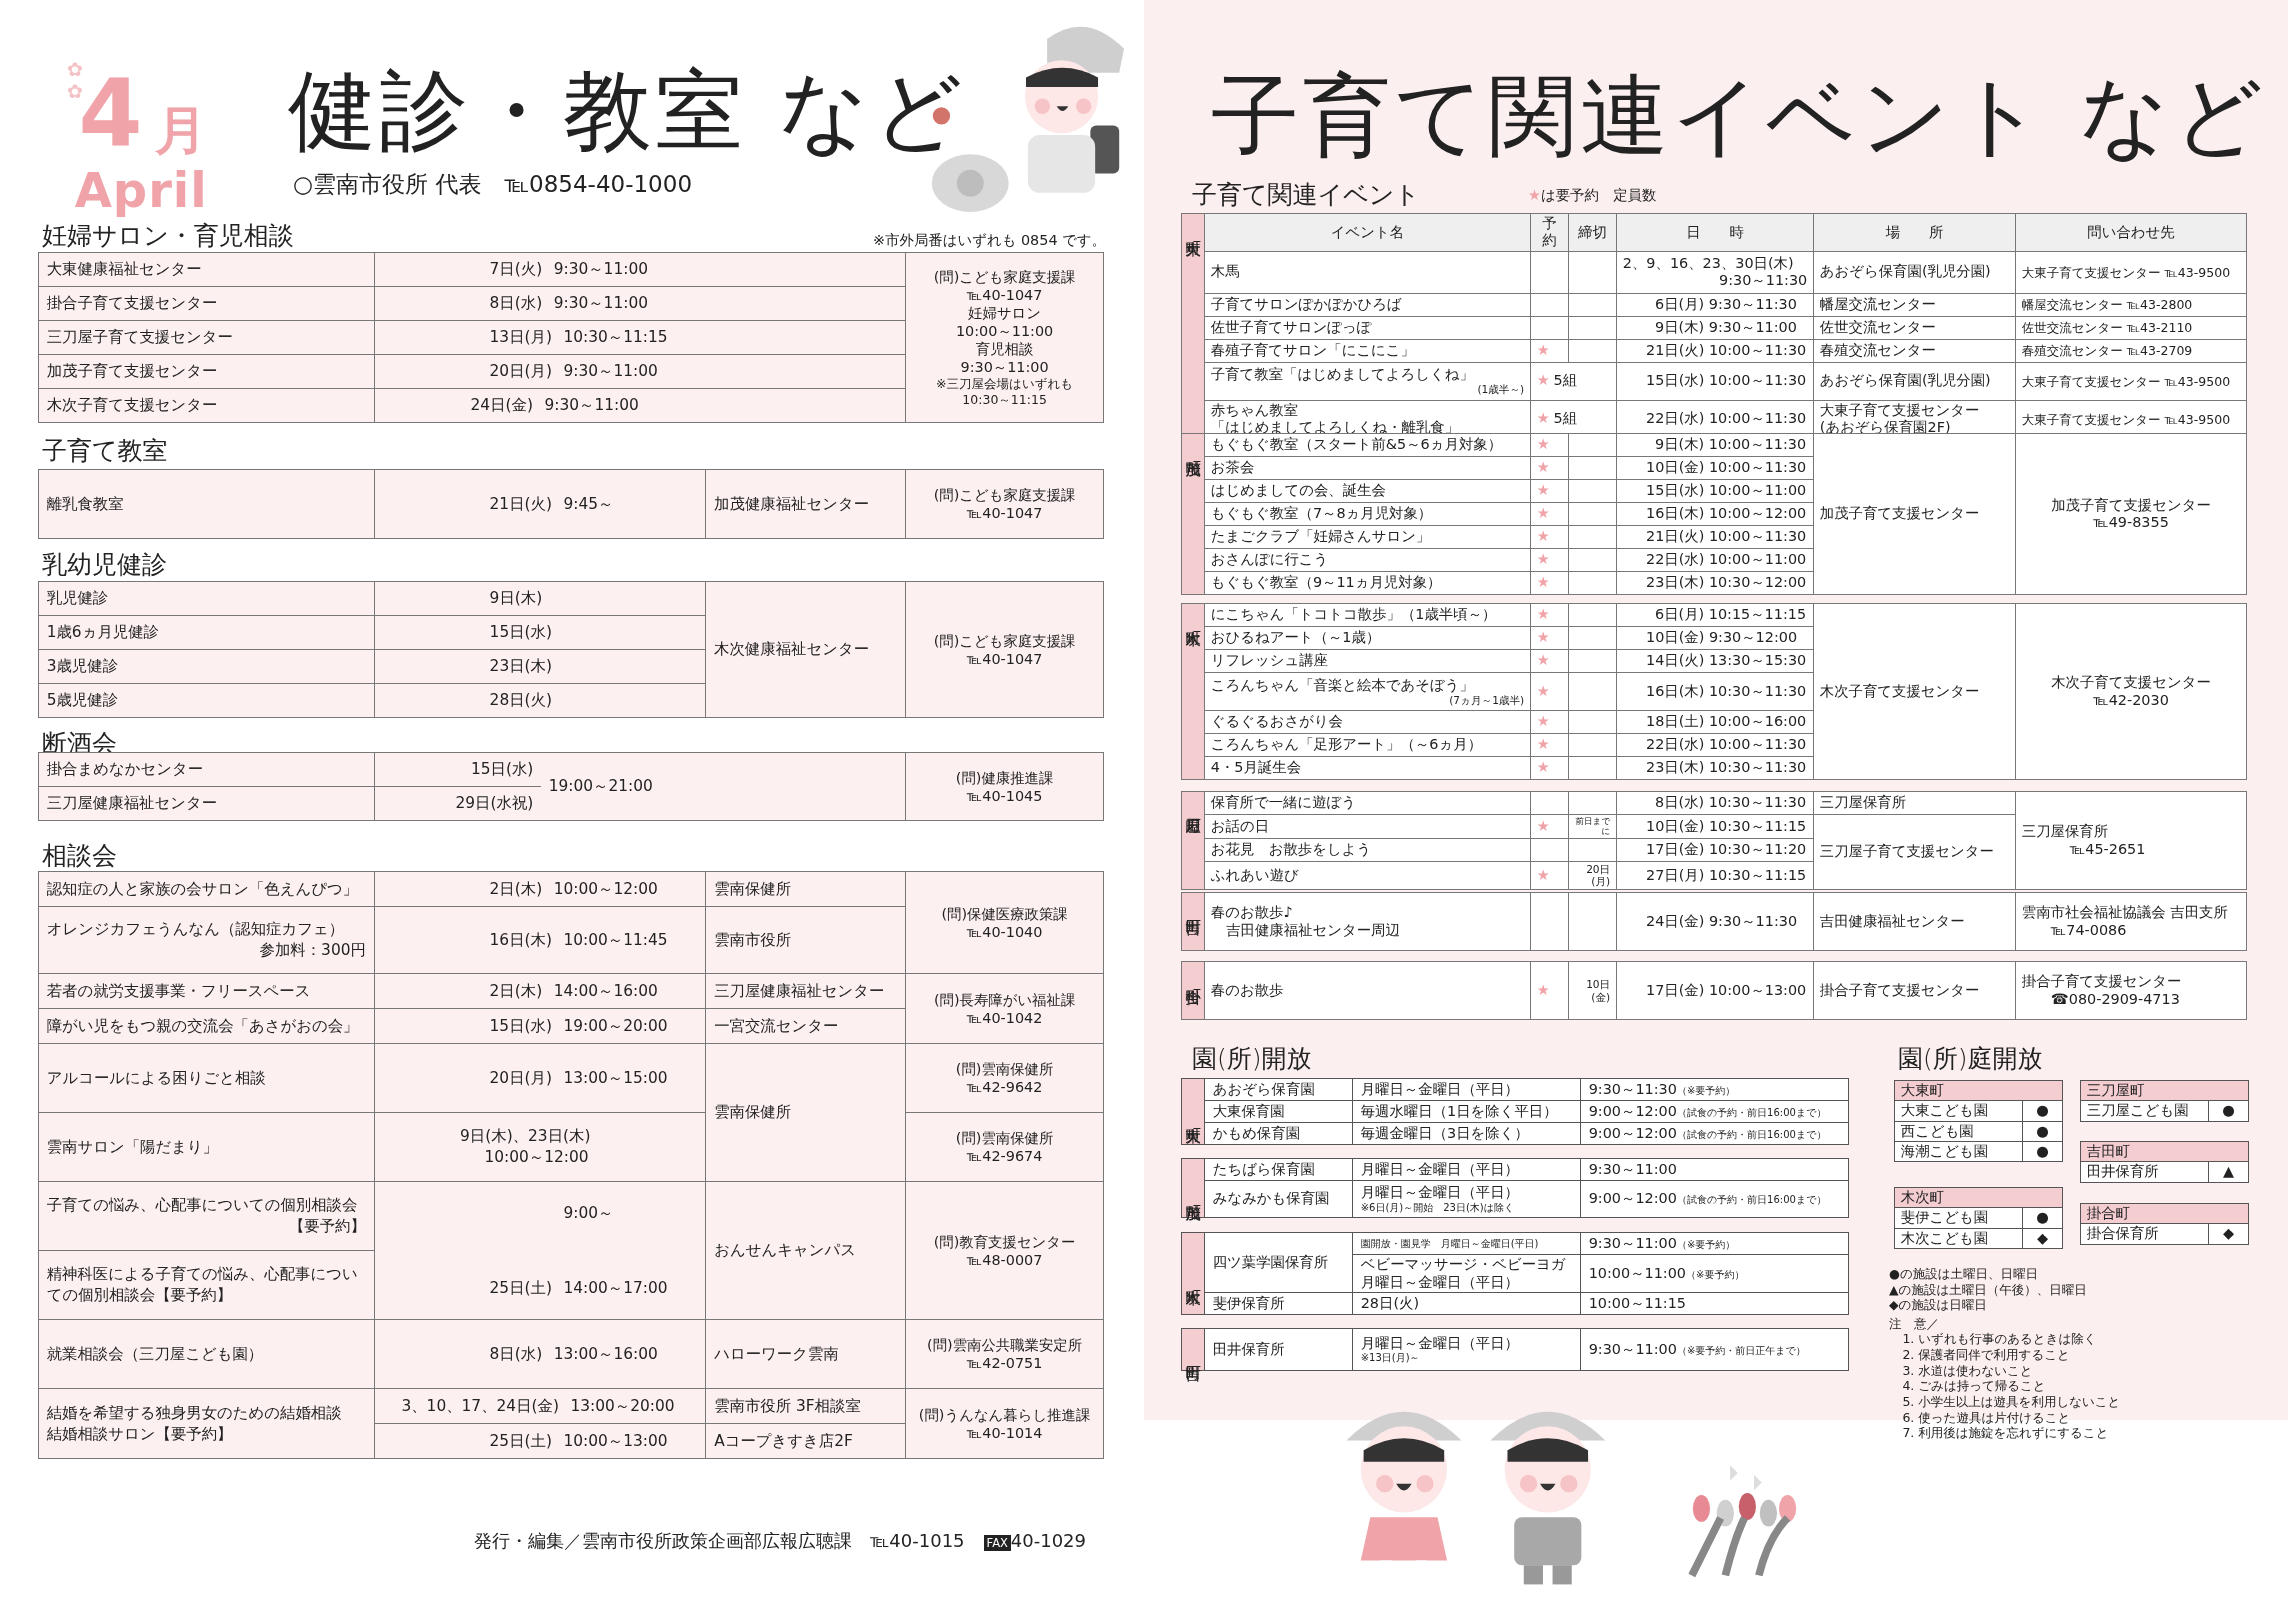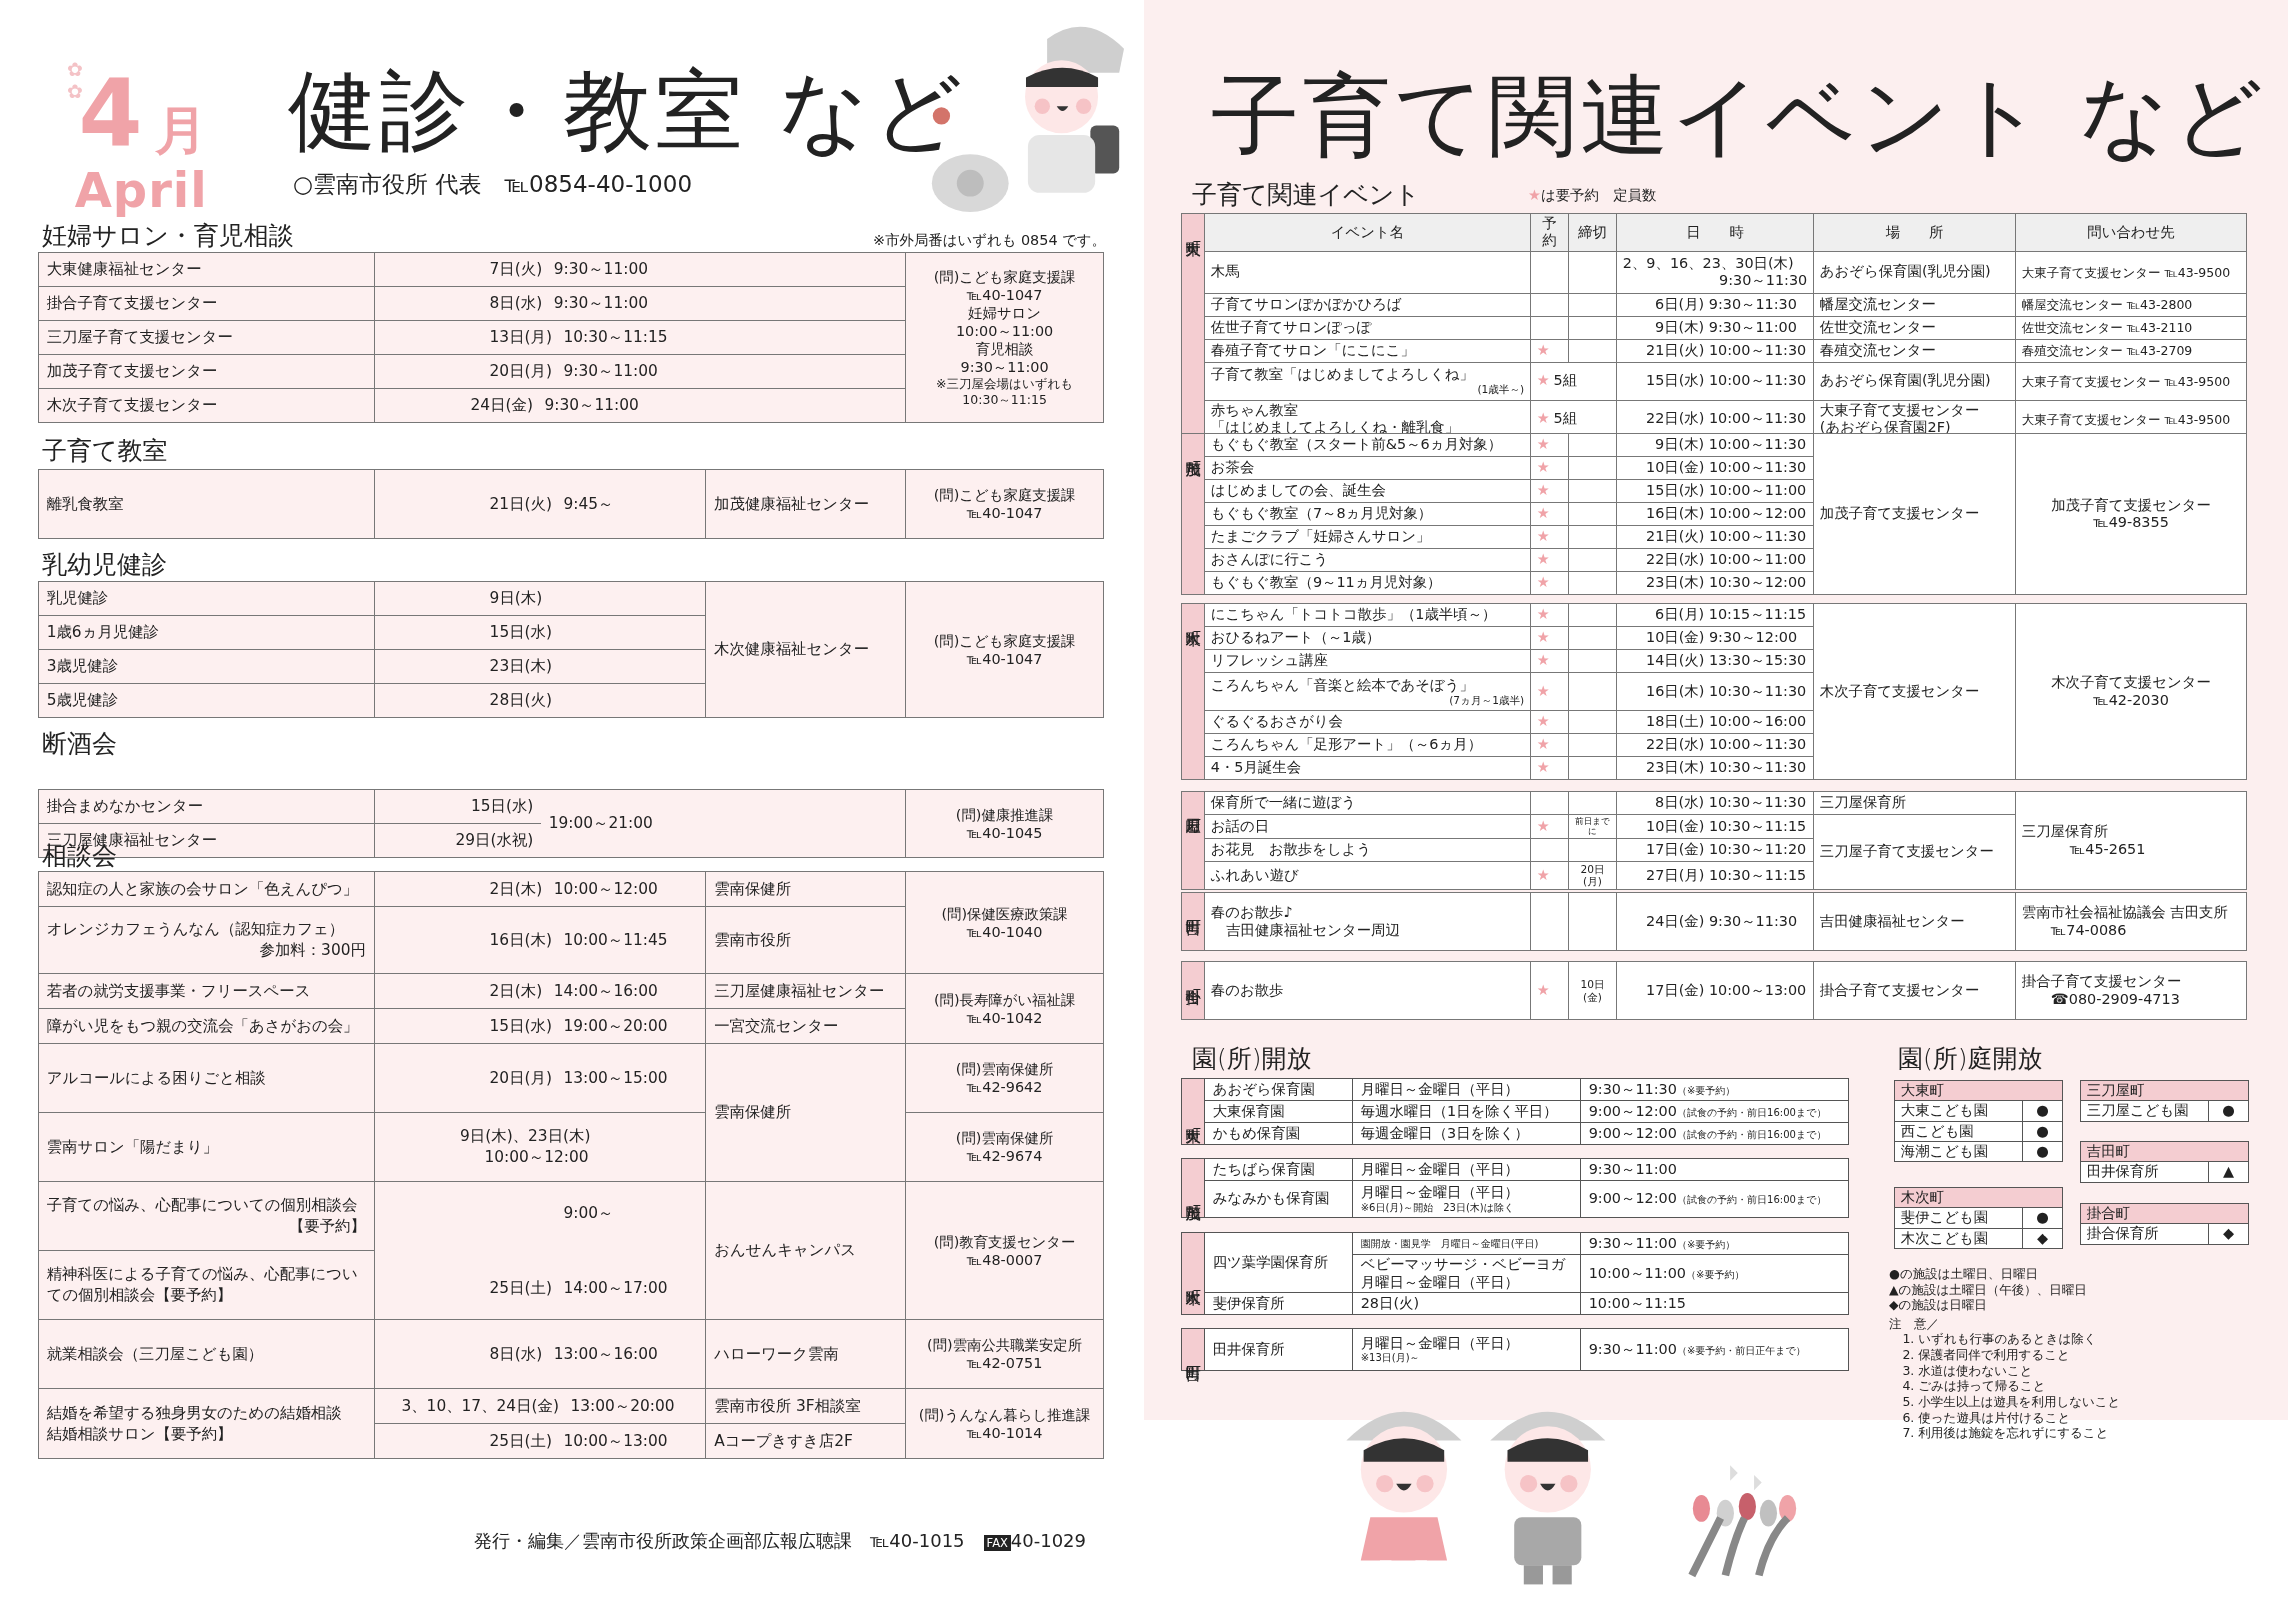--- a/index.html
+++ b/index.html
@@ -38,21 +38,21 @@
   .main-title-right { position: absolute; left: 67px; top: 72px; font-size: 88px; font-weight: 300; letter-spacing: 3.8px; line-height: 1; }
   .events-title { position: absolute; left: 48px; top: 178px; font-size: 25px; font-weight: 300; }
   .events-legend { position: absolute; left: 384px; top: 186px; font-size: 14.4px; }
   .star { color: #f0a3a8; }
 
   table.rt { position: absolute; left: 37px; width: 1066px; border-collapse: collapse; font-size: 14.4px; background: #fff; }
   table.rt td, table.rt th { border: 1.9px solid #777; padding: 1px 5.8px; vertical-align: middle; line-height: 1.2; }
   table.rt th { background: #efefef; font-weight: normal; text-align: center; }
   table.rt td.town { background: #f4cdd1; width: 23px; padding: 1.9px 0; text-align: center; font-size: 15.4px; line-height: 1.05; vertical-align: top; }
   table.rt td.rsv { width: 38px; text-align: left; color: #f0a3a8; padding-left: 5.8px; }
-  table.rt td.dl { width: 48px; font-size: 10.6px; text-align: center; margin-top: 36px; }
+  table.rt td.dl { width: 48px; font-size: 10.6px; text-align: right; margin-top: 36px; }
   table.rt td.dt { width: 197px; }
   table.rt td.pl { width: 202px; }
   table.rt td.ct { width: 231px; }
   .sub { font-size: 10.6px; display: block; text-align: right; }
   .cap { color: #222; margin-left: 3.8px; }
 
   .open-title { position: absolute; left: 48px; top: 1042px; font-size: 25px; font-weight: 300; }
   table.op { position: absolute; left: 37px; width: 668px; border-collapse: collapse; font-size: 14.4px; background: #fff; }
   table.op td { border: 1.9px solid #555; padding: 1px 7.7px; vertical-align: middle; line-height: 1.2; }
   table.op td.town { background: #f4cdd1; width: 23px; padding: 1px 0; text-align: center; font-size: 15.4px; line-height: 1.05; }
@@ -188,21 +188,21 @@
       <td style="padding-left:115px">23日(木)</td>
     </tr>
     <tr style="height:34px">
       <td>5歳児健診</td>
       <td style="padding-left:115px">28日(火)</td>
     </tr>
   </tbody>
     </table>
 
   <div class="sec-title" style="top:727px">断酒会</div>
-  <table class="lt" style="top:789px">
+  <table class="lt" style="top:752px">
     <colgroup>
         <col style="width:336px">
         <col style="width:167px">
         <col style="width:365px">
         <col style="width:198px">
       </colgroup>
     <tbody>
         <tr style="height:34px">
       <td>掛合まめなかセンター</td>
       <td class="ta-r" style="border-right:none">15日(水)</td>

